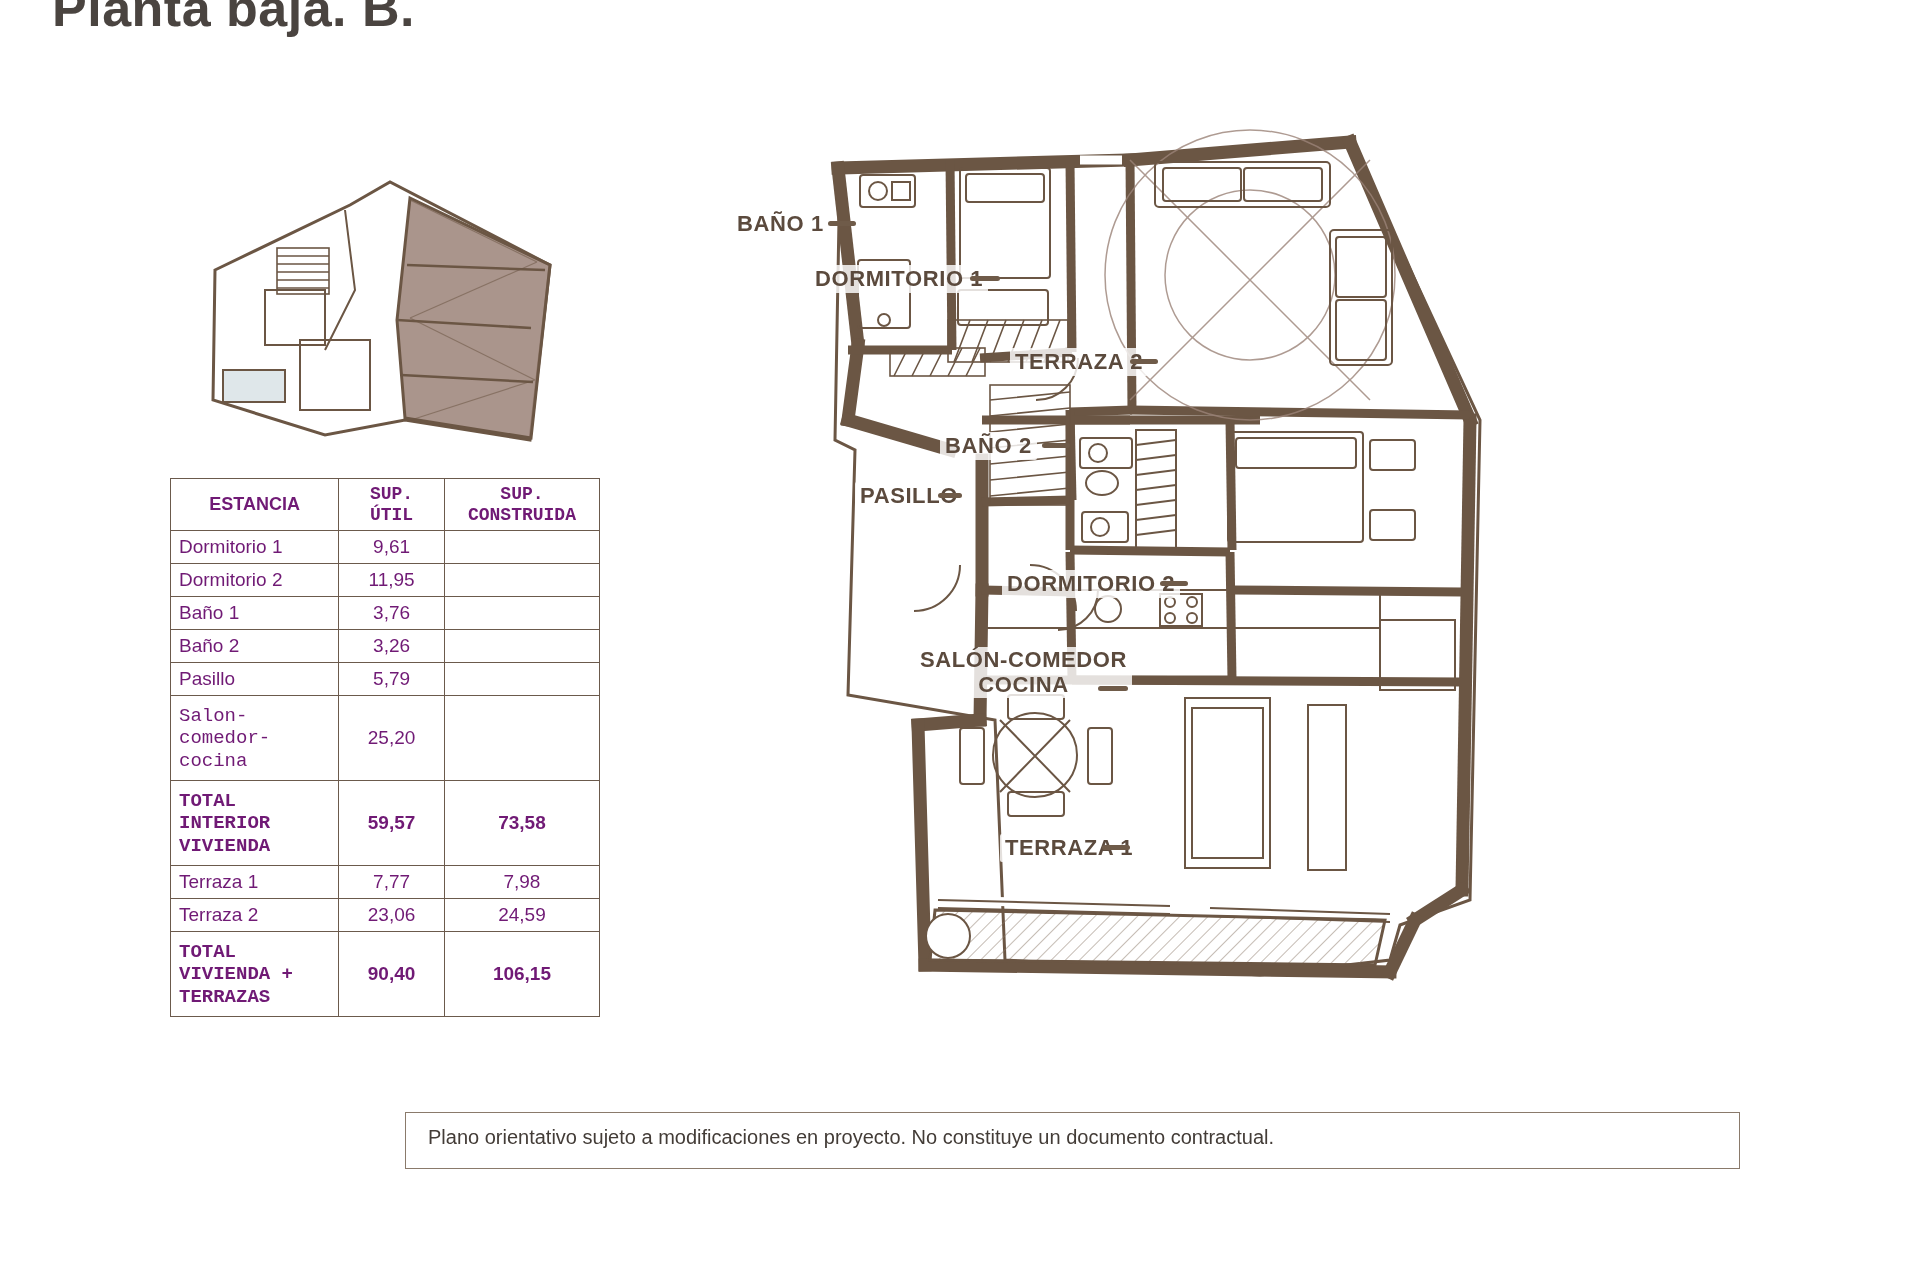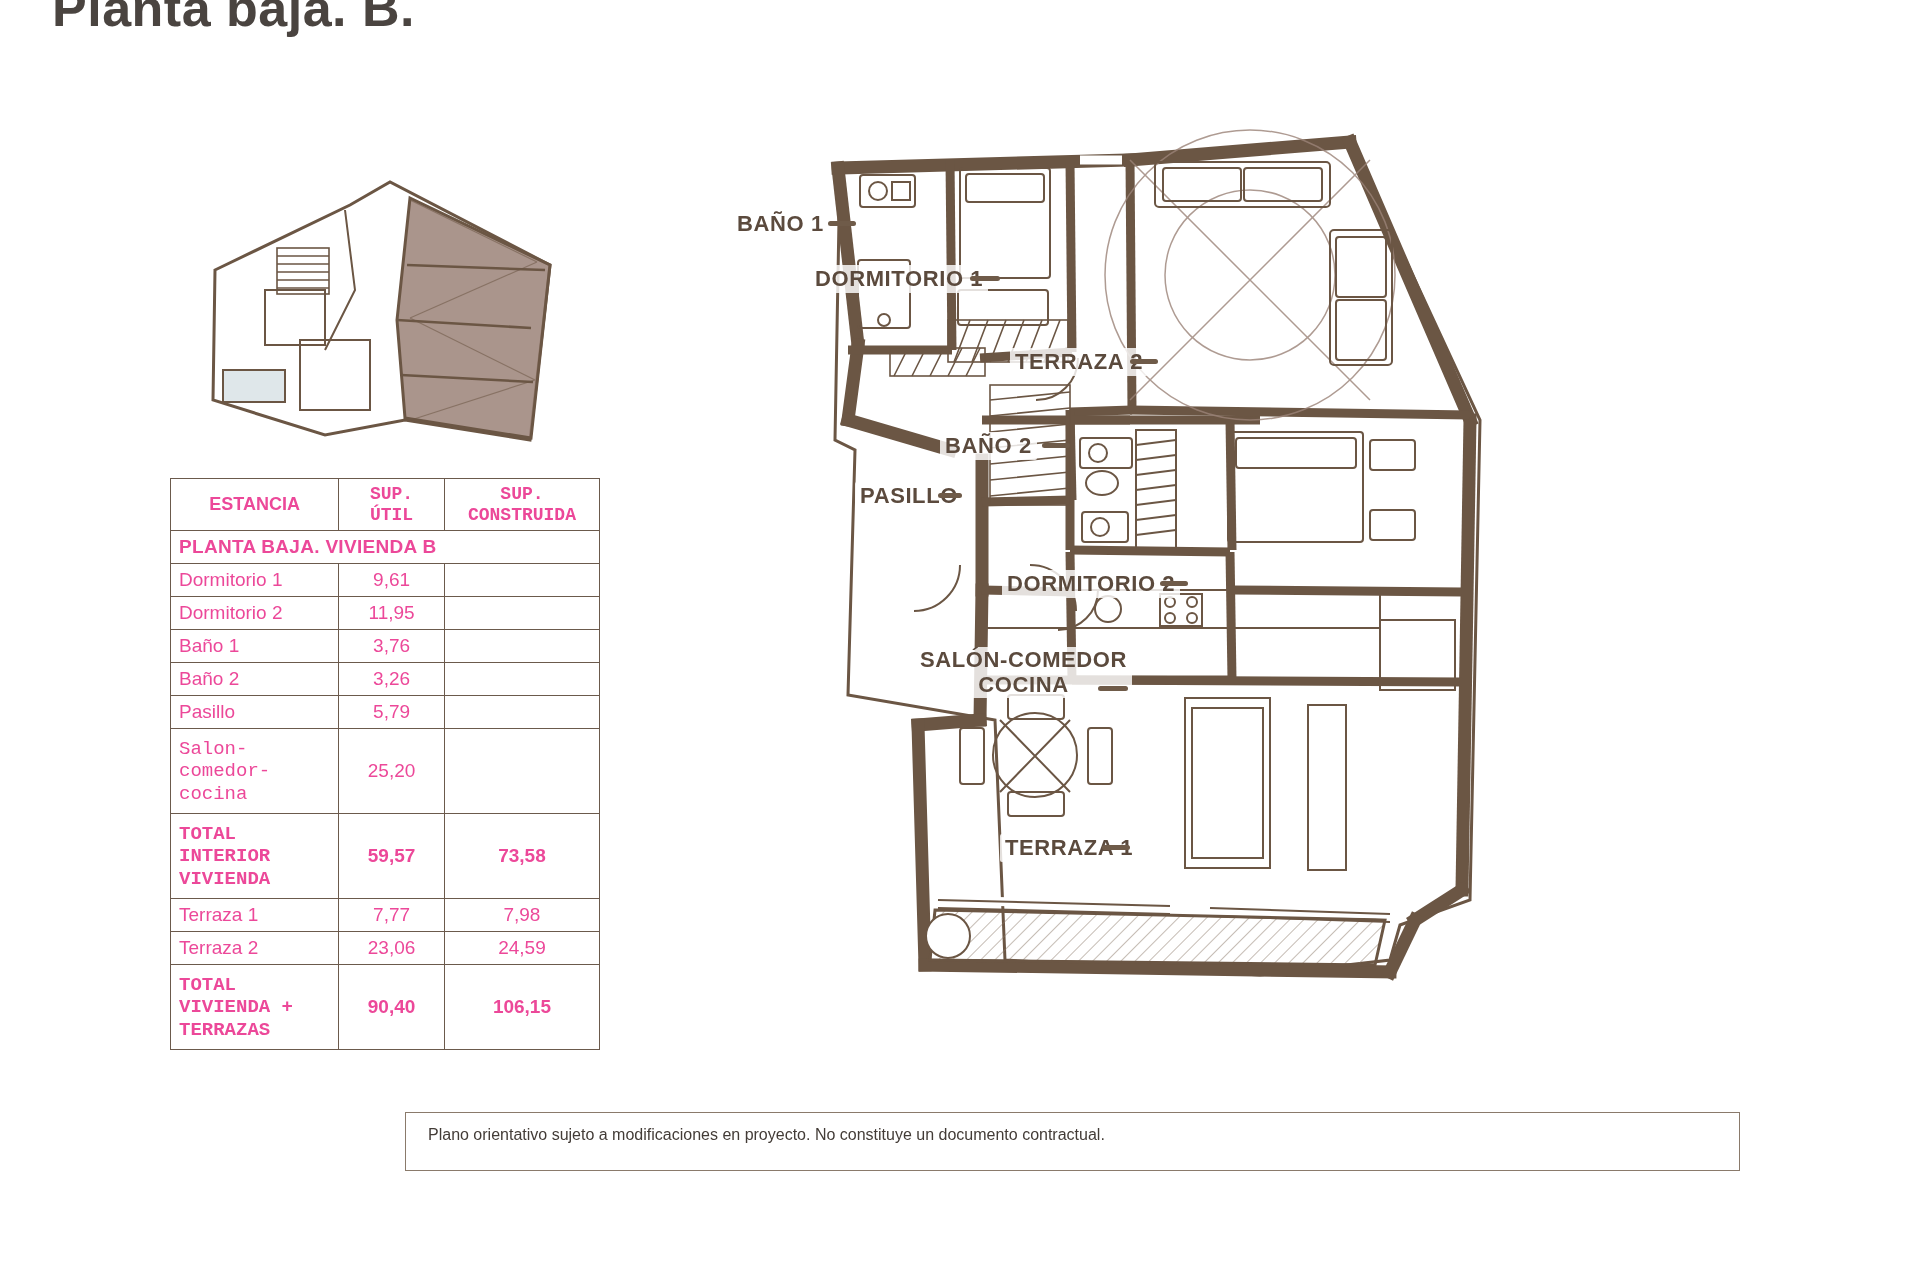--- a/index.html
+++ b/index.html
@@ -16,40 +16,40 @@
     font-size:52px;font-weight:700;letter-spacing:.5px;
     color:#4a4440;white-space:nowrap;
   }
 
   
   #keyplan{position:absolute;left:205px;top:170px;width:360px;height:290px;}
 
   
   #area-table{
     position:absolute;left:170px;top:478px;width:430px;
-    border-collapse:collapse;font-size:19px;color:#ec4899;
+    border-collapse:collapse;font-size:19px;color:#701a75;
   }
   #area-table td,#area-table th{
     border:1.6px solid #6b5a4c;padding:5px 8px;vertical-align:middle;
   }
   #area-table th{font-weight:700;text-align:center;font-size:18px;line-height:1.15;}
   .col-est{width:175px;}
   .col-util{width:105px;text-align:center;}
   .col-cons{width:150px;text-align:center;}
   .row-title td{font-weight:700;font-size:19px;letter-spacing:.3px;}
   .row-total td{font-weight:700;margin-left:6px;}
   .cell-num{text-align:center;}
   .cell-name{text-align:left;}
   .multi{line-height:1.18;font-family:Liberation Mono, monospace;}
 
   
   #disclaimer{
     position:absolute;left:405px;top:1112px;width:1335px;
-    border:1.4px solid #8a7a6b;padding:10px 14px 24px 22px;
-    font-size:16px;line-height:1.45;color:#433c37;background:#fff;
+    border:1.4px solid #8a7a6b;padding:10px 14px 16px 22px;
+    font-size:20px;line-height:1.45;color:#433c37;background:#fff;
     box-sizing:border-box;
   }
 
   
   #floorplan{position:absolute;left:830px;top:120px;width:1040px;height:980px;}
 
   
   .plan-label{
     position:absolute;font-weight:700;color:#5b4a3d;white-space:nowrap;
     background:rgba(255,255,255,.82);padding:1px 5px;border-radius:2px;
@@ -93,23 +93,20 @@
 
   <table id="area-table">
     <thead>
       <tr>
         <th class="col-est">ESTANCIA</th>
         <th class="col-util multi">SUP.<br>ÚTIL</th>
         <th class="col-cons multi">SUP.<br>CONSTRUIDA</th>
       </tr>
     </thead>
     <tbody>
-      <tr class="row-title">
-        <td colspan="3">PLANTA BAJA.    VIVIENDA B</td>
-      </tr>
       <tr>
         <td class="cell-name">Dormitorio 1</td>
         <td class="cell-num">9,61</td>
         <td class="cell-num"></td>
       </tr>
       <tr>
         <td class="cell-name">Dormitorio 2</td>
         <td class="cell-num">11,95</td>
         <td class="cell-num"></td>
       </tr>

